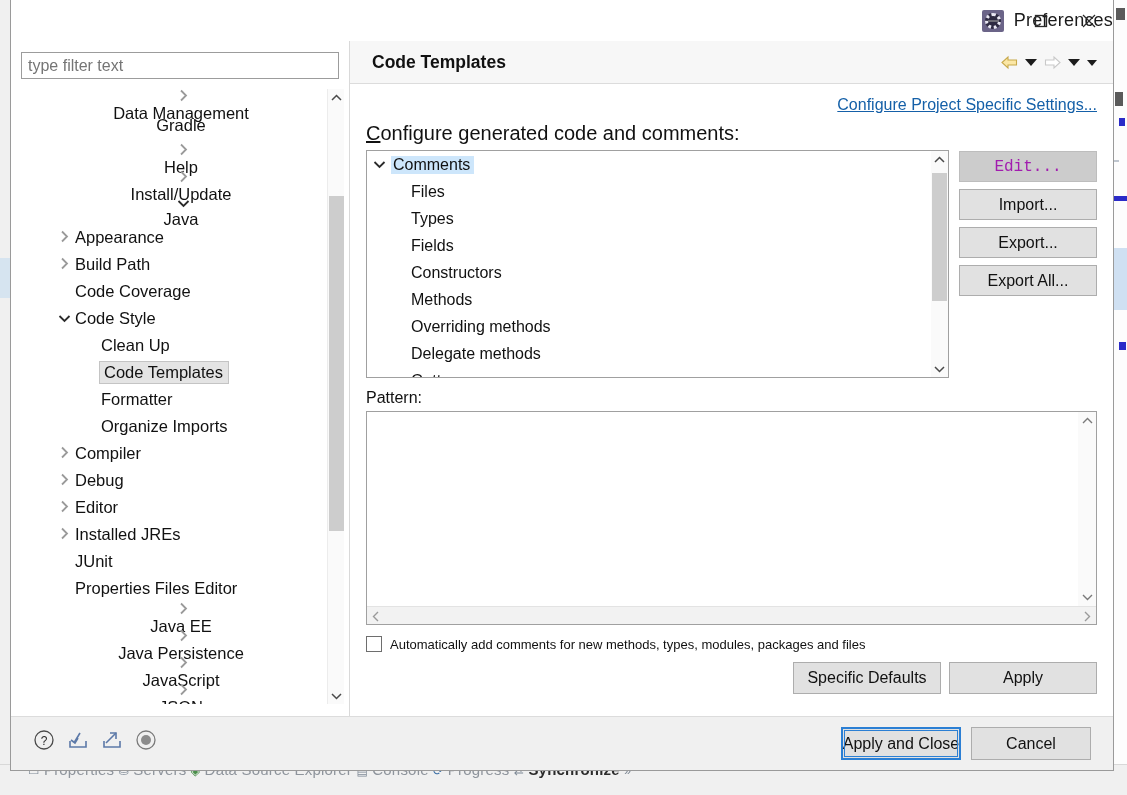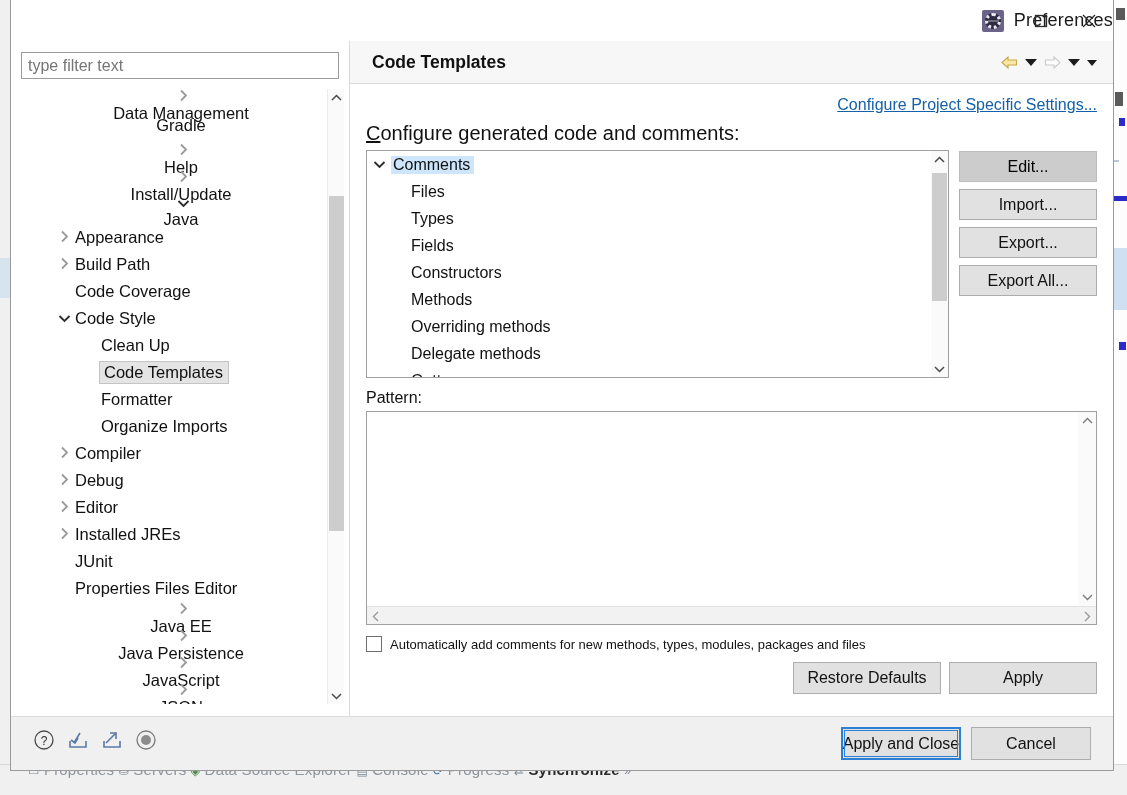--- a/index.html
+++ b/index.html
@@ -252,21 +252,21 @@
   .btn {
     font-family: "Liberation Sans", sans-serif;
     font-size: 16px; color: #111;
     background: #e1e1e1;
     border: 1px solid #adadad;
     height: 31px;
     display: flex; align-items: center; justify-content: center;
     white-space: nowrap;
   }
   .btn.wide { width: 138px; }
-  .btn.disabled { color: #000000; background: #cccccc; border-color: #bdbdbd; }
+  .btn.disabled { color: #a21caf; background: #cccccc; border-color: #bdbdbd; font-family: Liberation Mono, monospace; }
 
   .pattern-label {
     font-size: 16px; color: #111; margin: 11px 0 4px 0;
   }
   .pattern-box {
     position: relative;
     height: 214px;
     border: 1px solid #a0a0a0;
     background: #ffffff;
   }
@@ -672,21 +672,21 @@
           </div>
         </div>
 
         <div class="chk-row">
           <div class="chkbox"></div>
           <div class="chk-label">Automatically add comments for new methods, types, modules, packages and files</div>
         </div>
 
         <div class="bottom-btn-row">
           <div class="btn bottom">
-              <span>Restore Defaults</span>
+              <span>Specific Defaults</span>
             </div>
           <div class="btn bottom">
               <span>Apply</span>
             </div>
         </div>
 
       </div>
     </div>
   </div>
 

